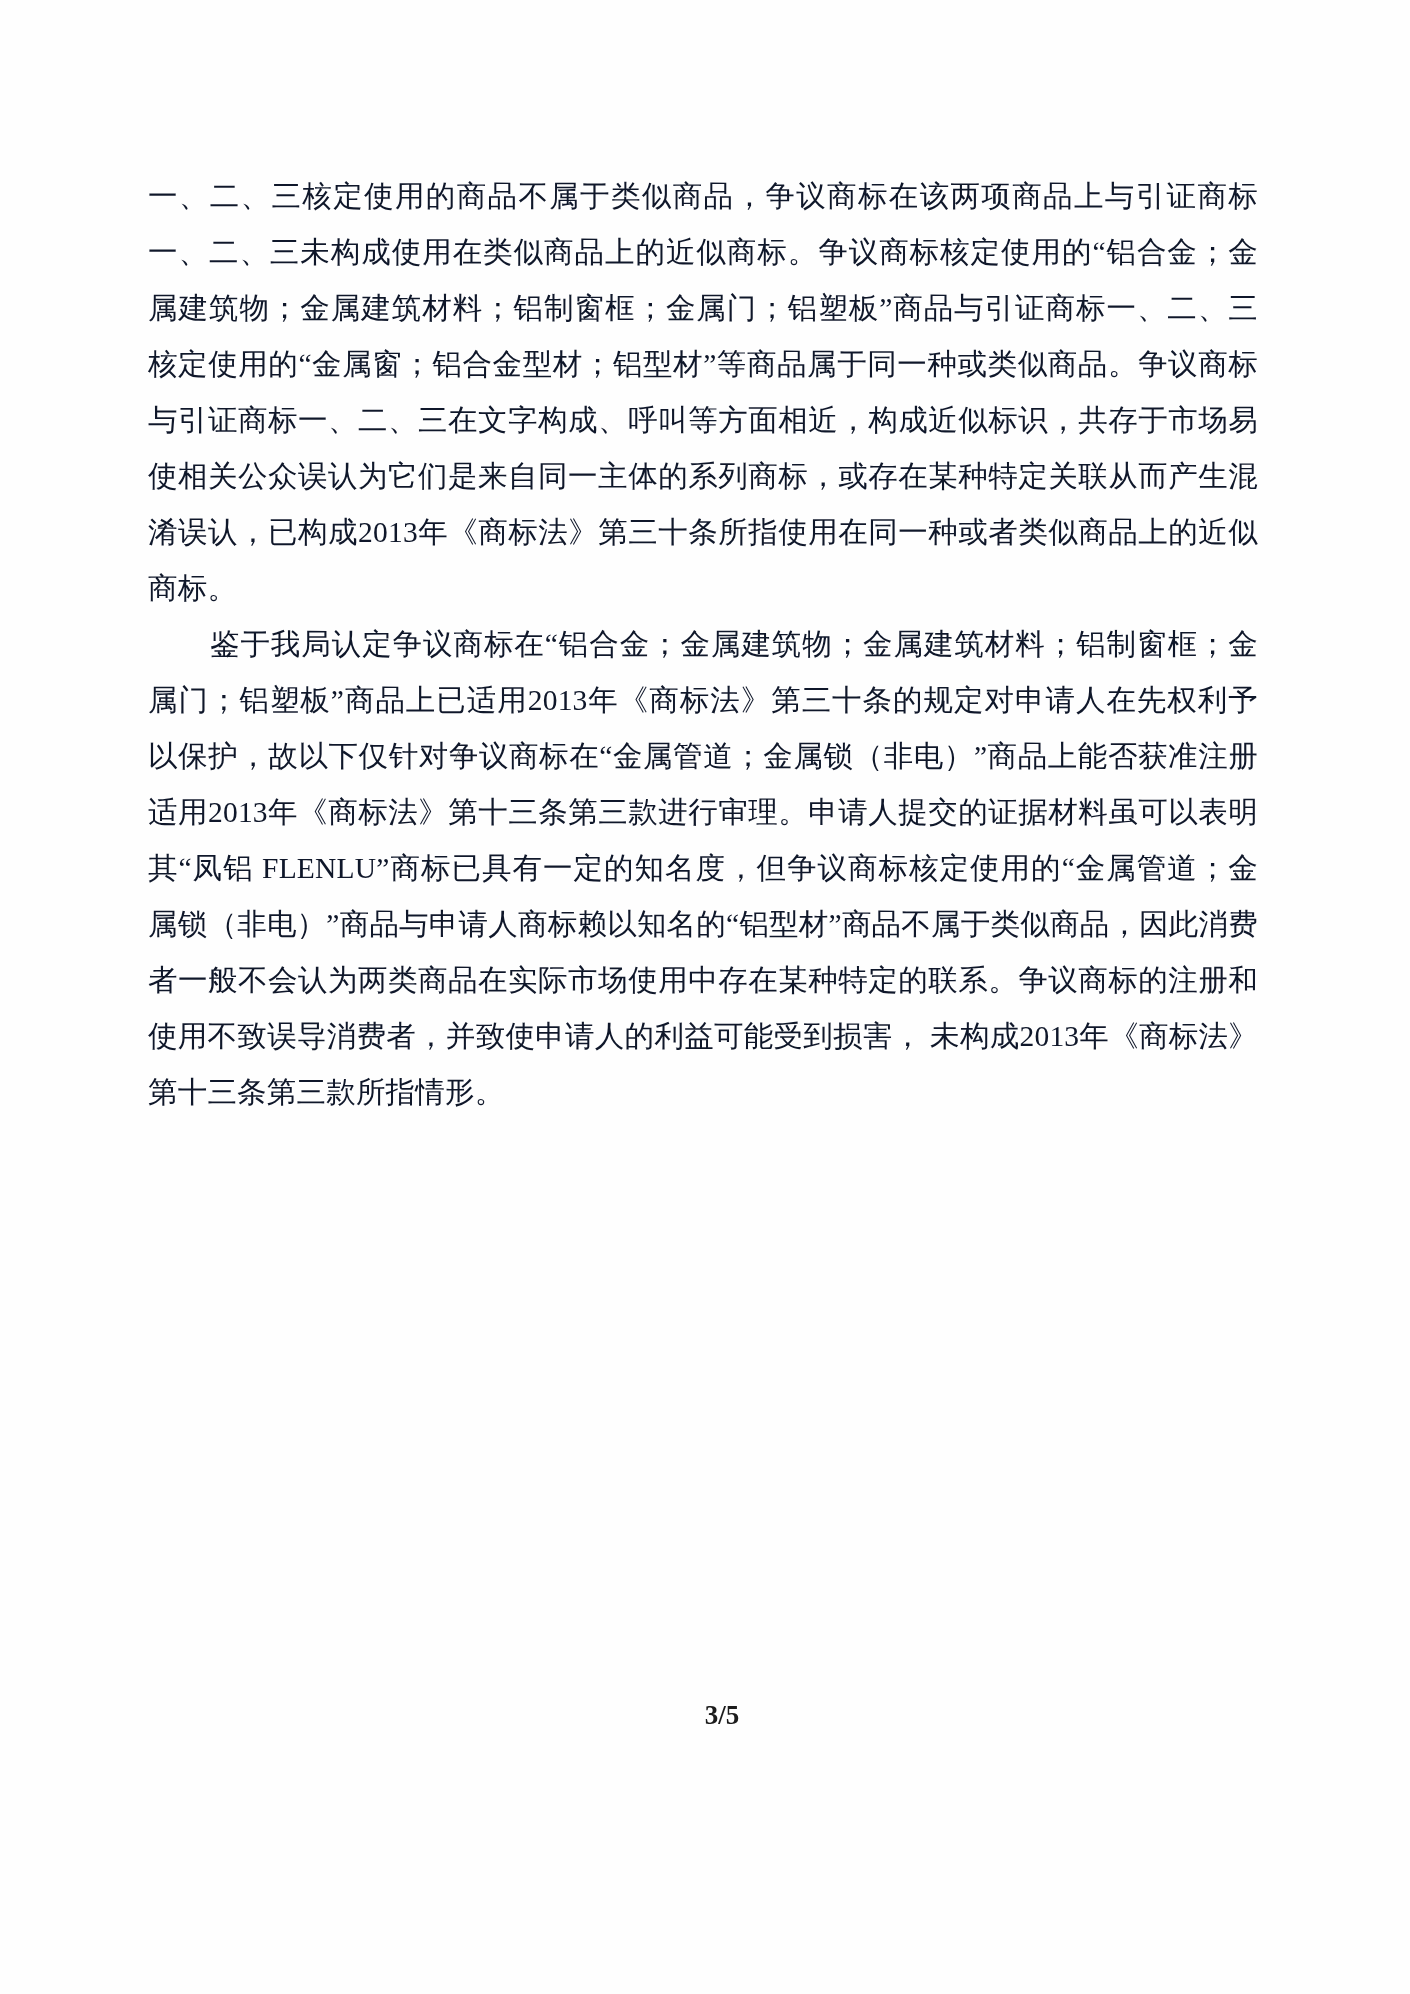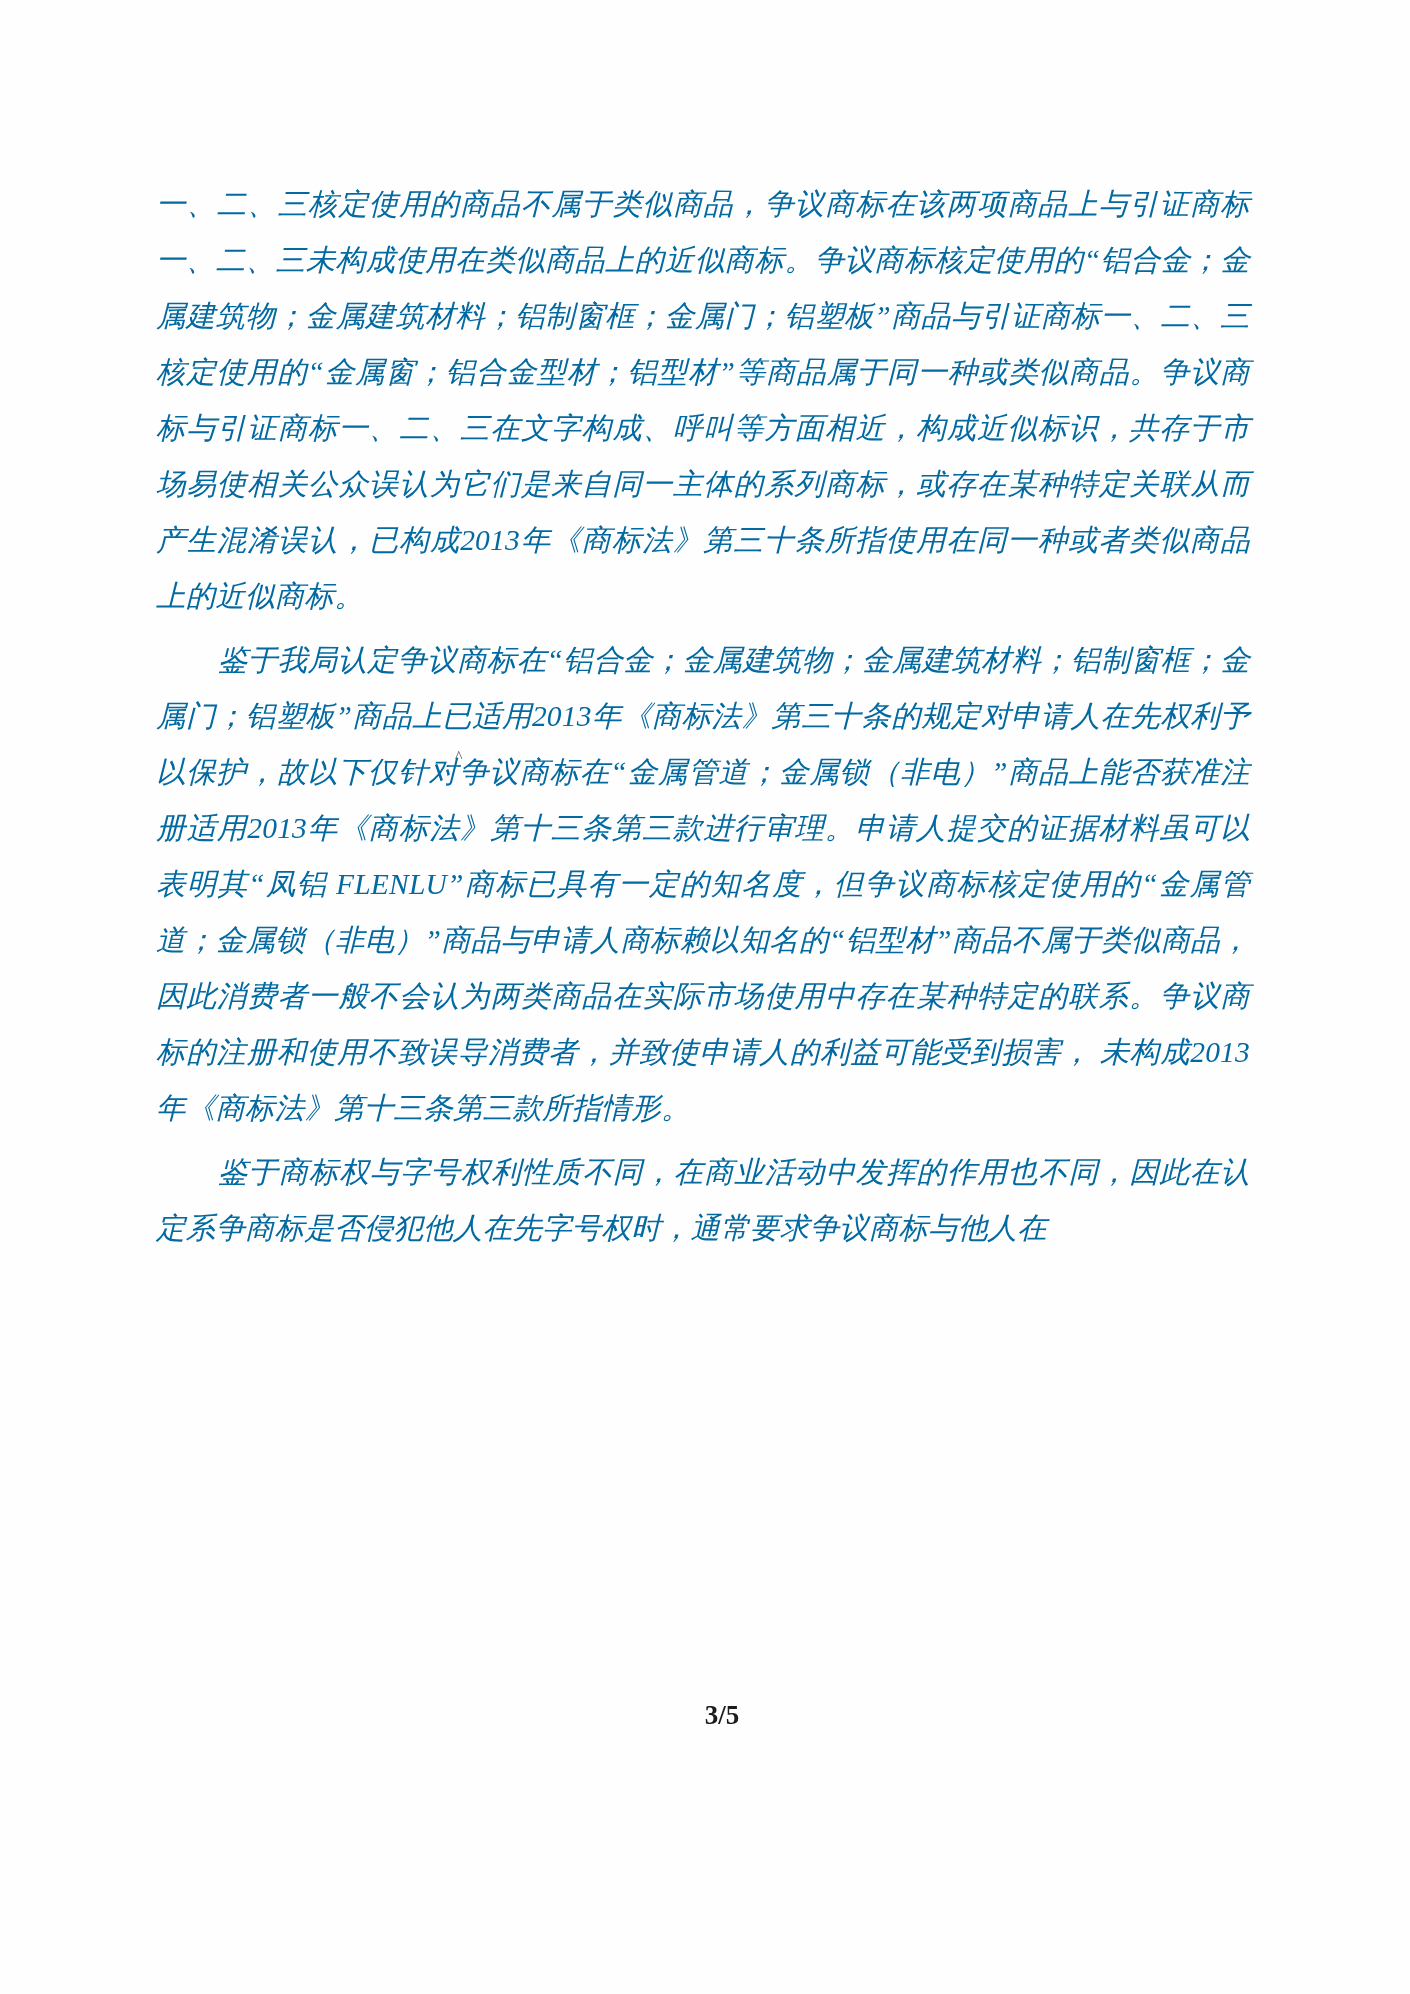--- a/index.html
+++ b/index.html
@@ -23,28 +23,27 @@
     height: 1994px;
     background: #fefefe;
   }
   .content {
     position: absolute;
     left: 148px;
     top: 168px;
     width: 1110px;
   }
   p.para {
-    margin: 8px;
+    margin: 0;
     font-size: 29.5px;
     line-height: 56px;
     text-align: justify;
     text-justify: inter-ideograph;
     letter-spacing: 0.2px;
-    color: #0369a1;
-    font-style: italic;
+    color: #0f172a;
   }
   p.indent {
     text-indent: 62px;
   }
   .pagenum {
     position: absolute;
     left: 17px;
     top: 1700px;
     width: 1410px;
     text-align: center;
@@ -64,17 +63,16 @@
     line-height: 10px;
   }
 </style>
 </head>
 <body>
 
 <div class="page">
   <div class="content">
     <p class="para">一、二、三核定使用的商品不属于类似商品，争议商标在该两项商品上与引证商标一、二、三未构成使用在类似商品上的近似商标。争议商标核定使用的“铝合金；金属建筑物；金属建筑材料；铝制窗框；金属门；铝塑板”商品与引证商标一、二、三核定使用的“金属窗；铝合金型材；铝型材”等商品属于同一种或类似商品。争议商标与引证商标一、二、三在文字构成、呼叫等方面相近，构成近似标识，共存于市场易使相关公众误认为它们是来自同一主体的系列商标，或存在某种特定关联从而产生混淆误认，已构成2013年《商标法》第三十条所指使用在同一种或者类似商品上的近似商标。</p>
     <p class="para indent">鉴于我局认定争议商标在“铝合金；金属建筑物；金属建筑材料；铝制窗框；金属门；铝塑板”商品上已适用2013年《商标法》第三十条的规定对申请人在先权利予以保护，故以下仅针对争议商标在“金属管道；金属锁（非电）”商品上能否获准注册适用2013年《商标法》第十三条第三款进行审理。申请人提交的证据材料虽可以表明其“凤铝 FLENLU”商标已具有一定的知名度，但争议商标核定使用的“金属管道；金属锁（非电）”商品与申请人商标赖以知名的“铝型材”商品不属于类似商品，因此消费者一般不会认为两类商品在实际市场使用中存在某种特定的联系。争议商标的注册和使用不致误导消费者，并致使申请人的利益可能受到损害， 未构成2013年《商标法》第十三条第三款所指情形。</p>
-    <p class="para indent">鉴于商标权与字号权利性质不同，在商业活动中发挥的作用也不同，因此在认定系争商标是否侵犯他人在先字号权时，通常要求争议商标与他人在</p>
   </div>
   <div class="stray-mark">^</div>
   <div class="pagenum">3/5</div>
 </div>
 
 </body></html>

